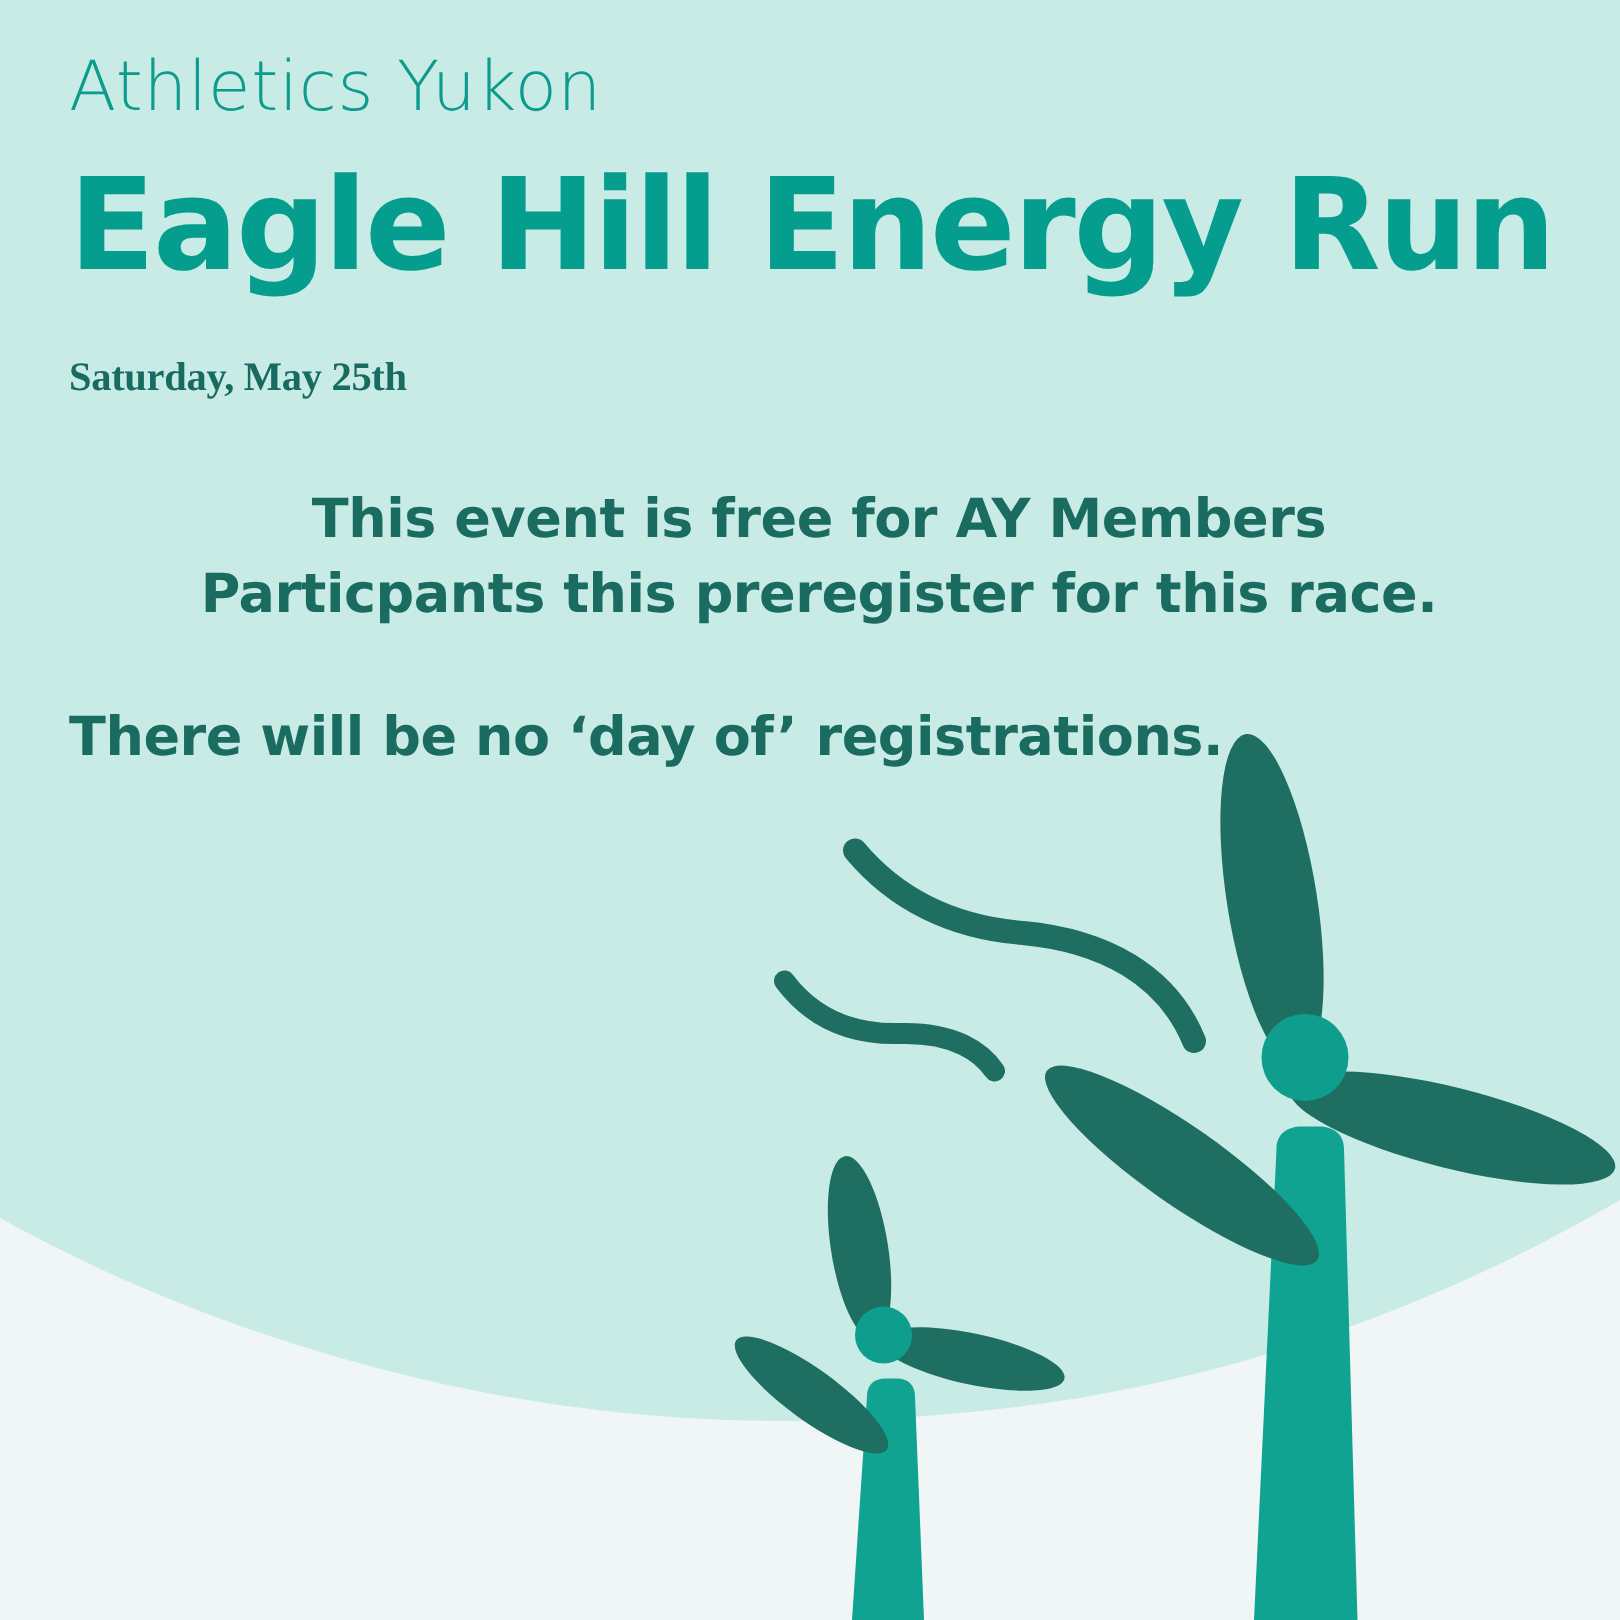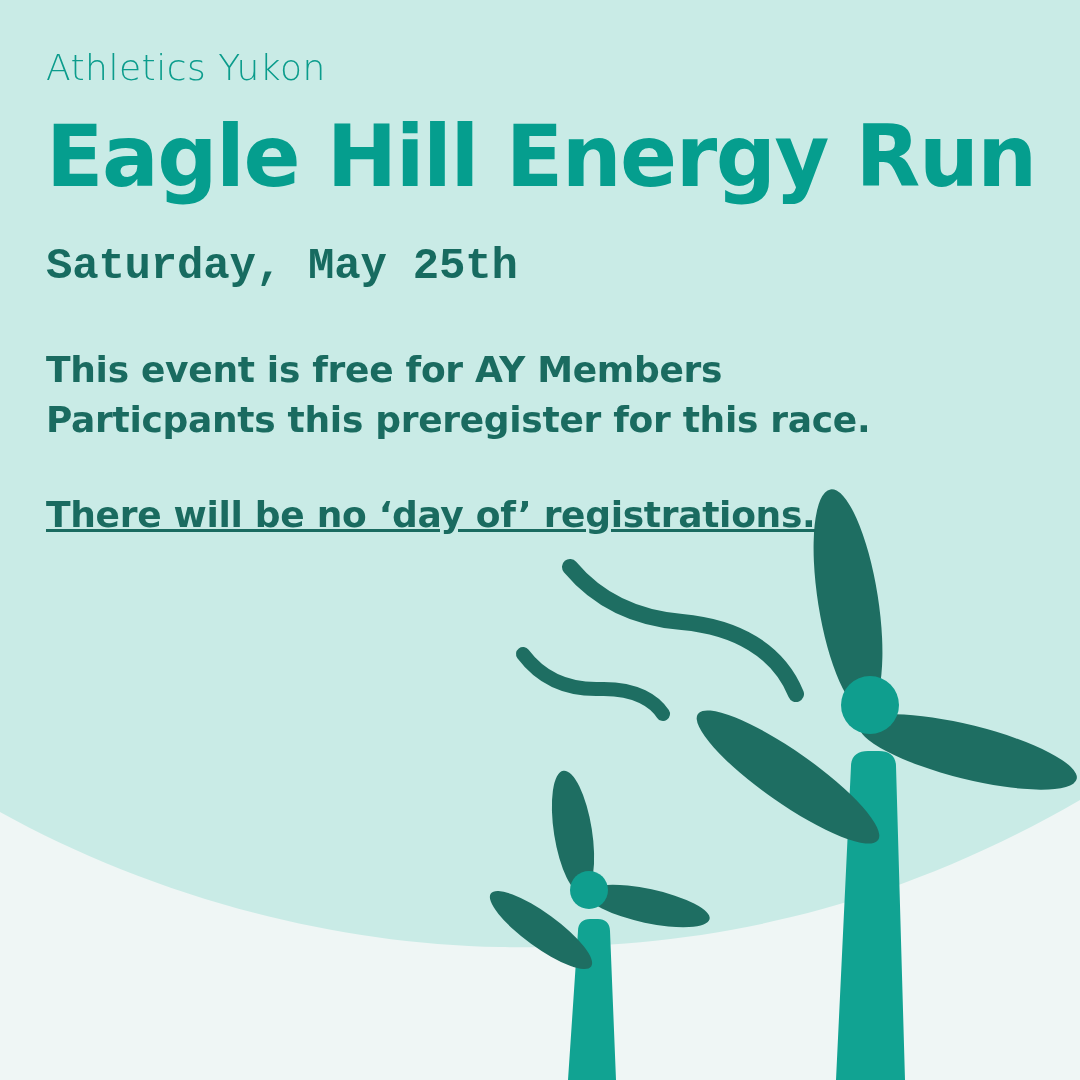--- a/index.html
+++ b/index.html
@@ -40,47 +40,47 @@
     position: absolute;
     left: 46px;
     top: 0;
     width: 1000px;
     z-index: 5;
   }
 
   .kicker {
     font-family: "DejaVu Sans", sans-serif;
     font-weight: 300;
-    font-size: 36px;
+    font-size: 46px;
     line-height: 1.0;
     letter-spacing: 0.5px;
     color: #0b9c8c;
     margin: 0;
-    padding-top: 50px;
+    padding-top: 34px;
     white-space: nowrap;
   }
 
   .headline {
     font-family: "DejaVu Sans", sans-serif;
     font-weight: bold;
     font-size: 85px;
     line-height: 1.0;
     letter-spacing: -1.5px;
     color: #059e8e;
     margin: 0;
     padding-top: 28px;
     white-space: nowrap;
     transform: scaleX(0.99);
     transform-origin: left center;
   }
 
   .subhead {
-    font-family: Liberation Mono, monospace;
+    font-family: Liberation Serif, serif;
     font-weight: bold;
-    font-size: 44px;
+    font-size: 27px;
     line-height: 1.0;
     letter-spacing: -0.2px;
     color: #176b60;
     margin: 0;
     padding-top: 45px;
     white-space: nowrap;
   }
 
   .body-block {
     padding-top: 57px;
@@ -88,36 +88,36 @@
 
   .body-line {
     font-family: "DejaVu Sans", sans-serif;
     font-weight: bold;
     font-size: 36px;
     line-height: 1.38;
     letter-spacing: -0.3px;
     color: #1a6b60;
     margin: 0;
     white-space: nowrap;
+    text-align: center;
   }
 
   .closing-block {
     padding-top: 46px;
   }
 
   .closing-line {
     font-family: "DejaVu Sans", sans-serif;
     font-weight: bold;
     font-size: 36px;
     line-height: 1.38;
     letter-spacing: -0.3px;
     color: #1a6b60;
     margin: 0;
     white-space: nowrap;
-    text-decoration: underline;
   }
 </style>
 </head>
 <body>
 
 <div id="poster">
 
   <svg id="bg-layer" viewBox="0 0 1080 1080" preserveAspectRatio="none">
     <rect x="0" y="0" width="1080" height="1080" fill="#eff6f5"></rect>
     <path d="M0,0 L1080,0 L1080,800 C860,928 660,950 500,947 C320,944 140,890 0,812 Z" fill="#c9ebe6"></path>

